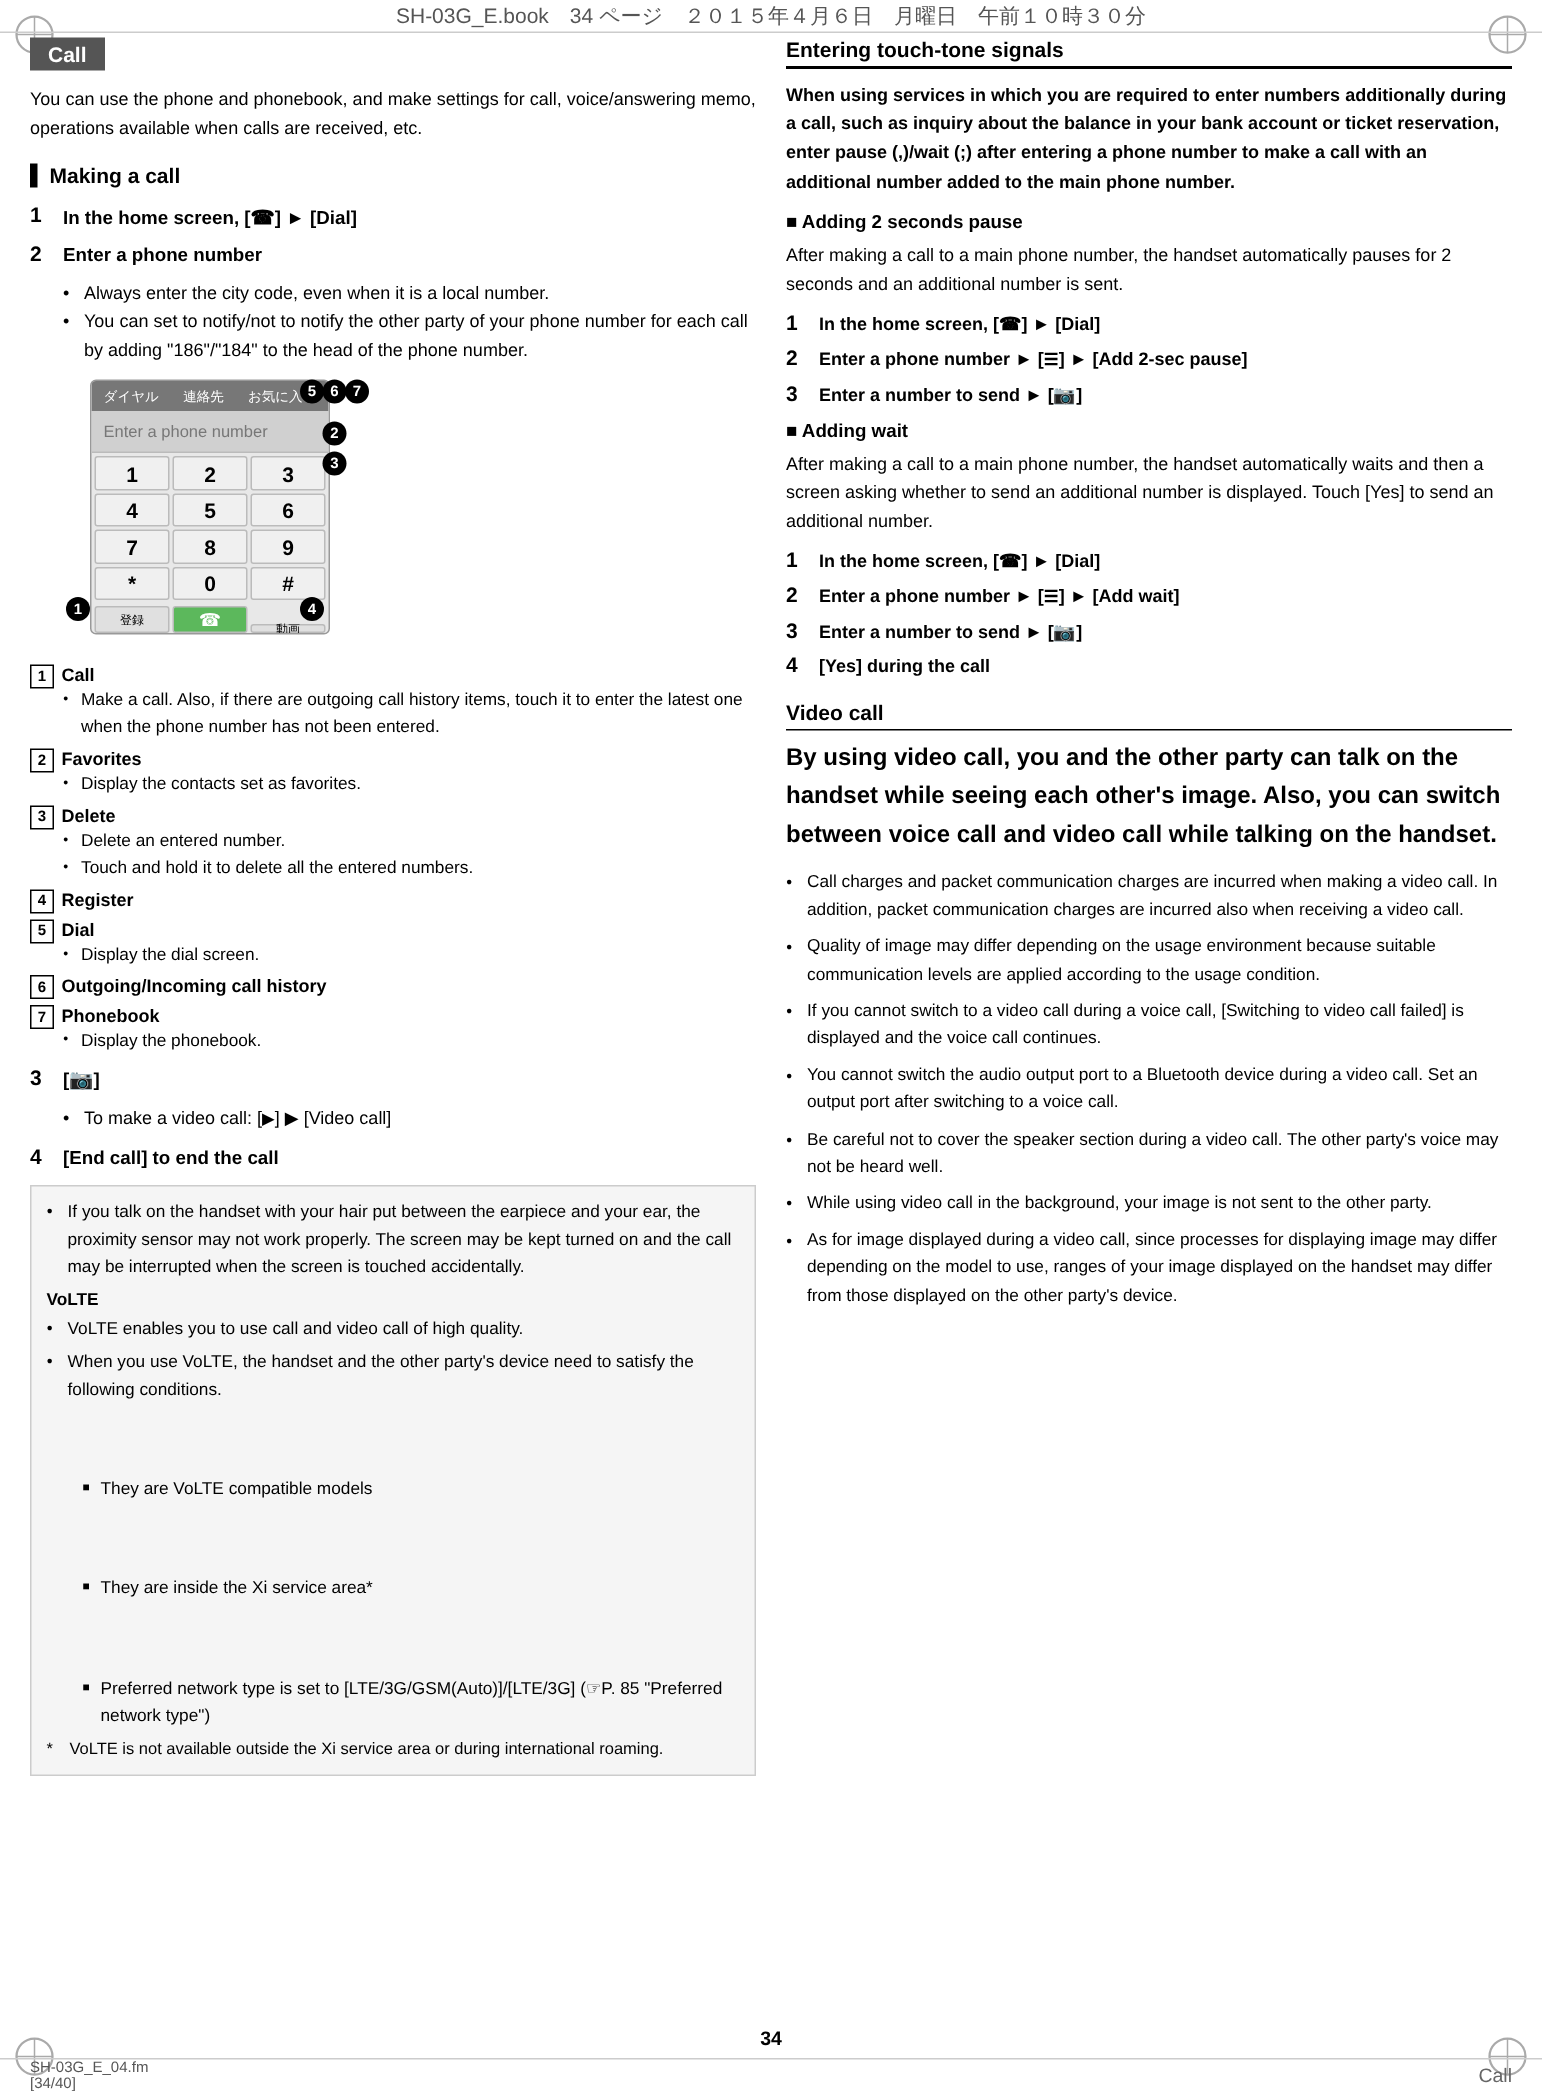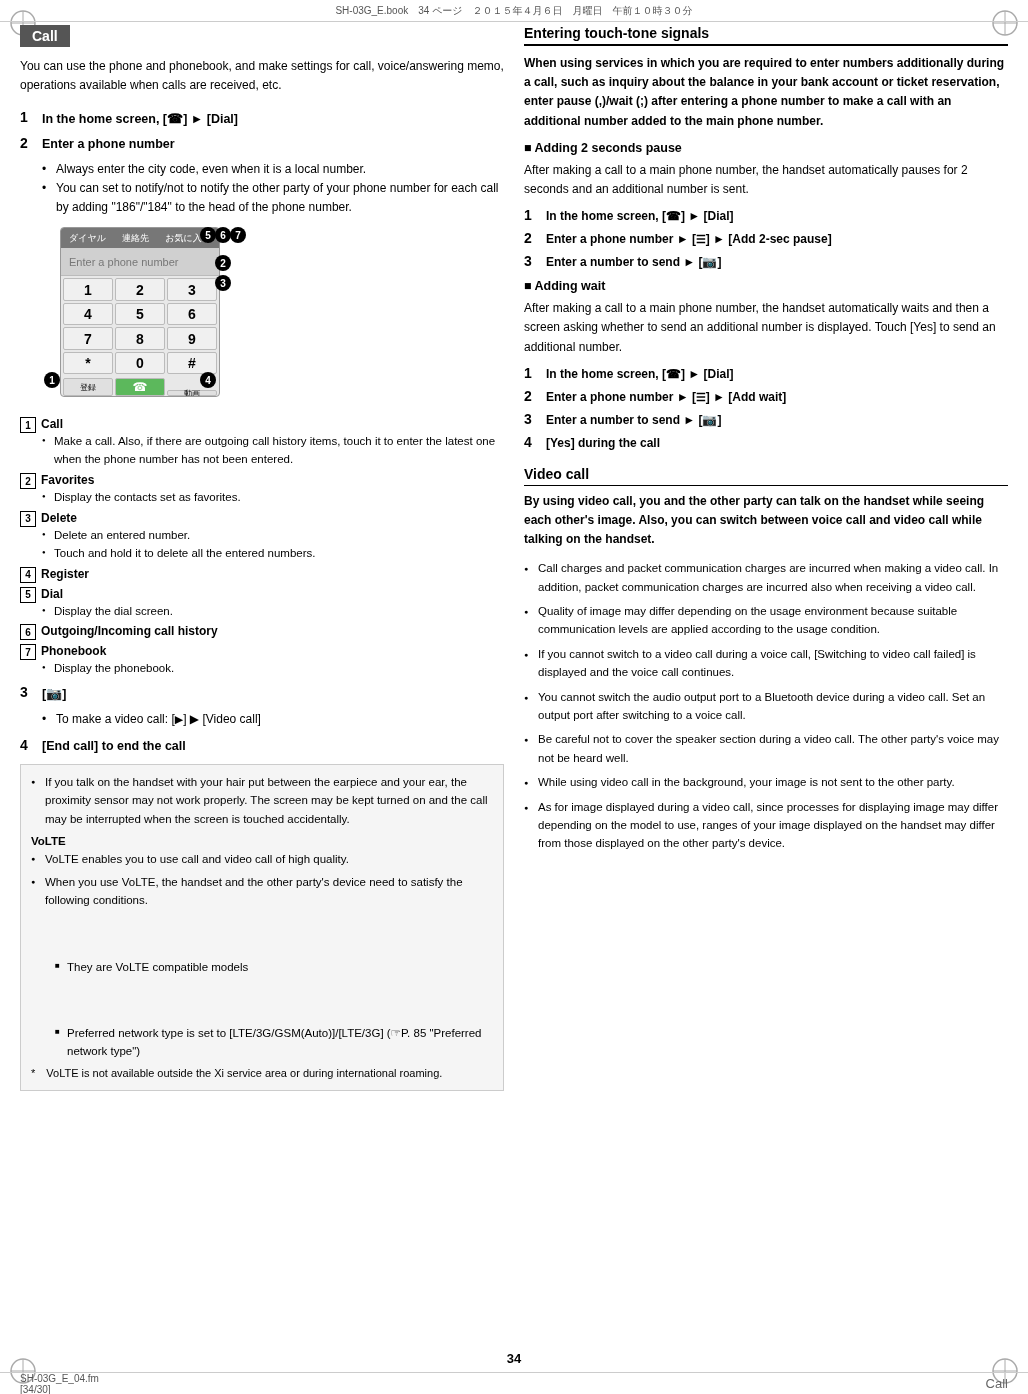--- a/index.html
+++ b/index.html
@@ -28,21 +28,21 @@
 
     
     .header-bar {
       position: absolute;
       top: 0; left: 0; right: 0;
       height: 22px;
       border-bottom: 1px solid #ccc;
       display: flex;
       align-items: center;
       justify-content: center;
-      font-size: 10px;
+      font-size: 14px;
       color: #555;
     }
 
     
     .footer-bar {
       position: absolute;
       bottom: 0; left: 0; right: 0;
       height: 22px;
       border-top: 1px solid #ccc;
       display: flex;
@@ -360,21 +360,21 @@
     }
     .video-call-title {
       font-size: 14px;
       font-weight: bold;
       border-bottom: 1px solid #000;
       padding-bottom: 3px;
       margin-bottom: 6px;
     }
     .video-call-intro {
       font-weight: bold;
-      font-size: 12px;
+      font-size: 16px;
       line-height: 1.6;
       margin-bottom: 10px;
     }
     .video-bullet-list {
       margin-left: 0;
     }
     .video-bullet-list .vitem {
       display: flex;
       align-items: flex-start;
       font-size: 11.5px;
@@ -442,20 +442,21 @@
   <div class="left-col">
     
     <div class="call-title-box">
       <span>Call</span>
     </div>
 
     
     <p class="intro-text">You can use the phone and phonebook, and make settings for call, voice/answering memo, operations available when calls are received, etc.</p>
 
     
+    <div class="section-heading">Making a call</div>
 
     
     <div class="step">
       <span class="step-num">1</span>
       <span class="step-text">In the home screen, [<span style="font-size:13px">☎</span>] ► [Dial]</span>
     </div>
 
     
     <div class="step">
       <span class="step-num">2</span>
@@ -593,20 +594,21 @@
       <span class="step-text">[End call] to end the call</span>
     </div>
 
     
     <div class="notice-box">
       <div class="bullet-item">If you talk on the handset with your hair put between the earpiece and your ear, the proximity sensor may not work properly. The screen may be kept turned on and the call may be interrupted when the screen is touched accidentally.</div>
       <div class="volte-label">VoLTE</div>
       <div class="bullet-item">VoLTE enables you to use call and video call of high quality.</div>
       <div class="bullet-item">When you use VoLTE, the handset and the other party's device need to satisfy the following conditions.
         <div class="sub-item">They are VoLTE compatible models</div>
+        <div class="sub-item">They are inside the Xi service area*</div>
         <div class="sub-item">Preferred network type is set to [LTE/3G/GSM(Auto)]/[LTE/3G] (☞P. 85 "Preferred network type")</div>
       </div>
       <div style="margin-top:4px; font-size:11px;">*　VoLTE is not available outside the Xi service area or during international roaming.</div>
     </div>
   </div>
 
   <div class="right-col">
 
     <div class="right-section-title">Entering touch-tone signals</div>
     <p class="intro-bold">When using services in which you are required to enter numbers additionally during a call, such as inquiry about the balance in your bank account or ticket reservation, enter pause (,)/wait (;) after entering a phone number to make a call with an additional number added to the main phone number.</p>
@@ -662,18 +664,18 @@
     </div>
 
   </div>
 </div>
 
 <div class="page-number">34</div>
 
 <div class="footer-bar">
   <div>
     <span>SH-03G_E_04.fm</span><br>
-    <span>[34/30]</span>
+    <span>[34/40]</span>
   </div>
   <div style="color:#666; font-size:13px;">
     <span>Call</span>
   </div>
 </div>
 
 </body></html>

